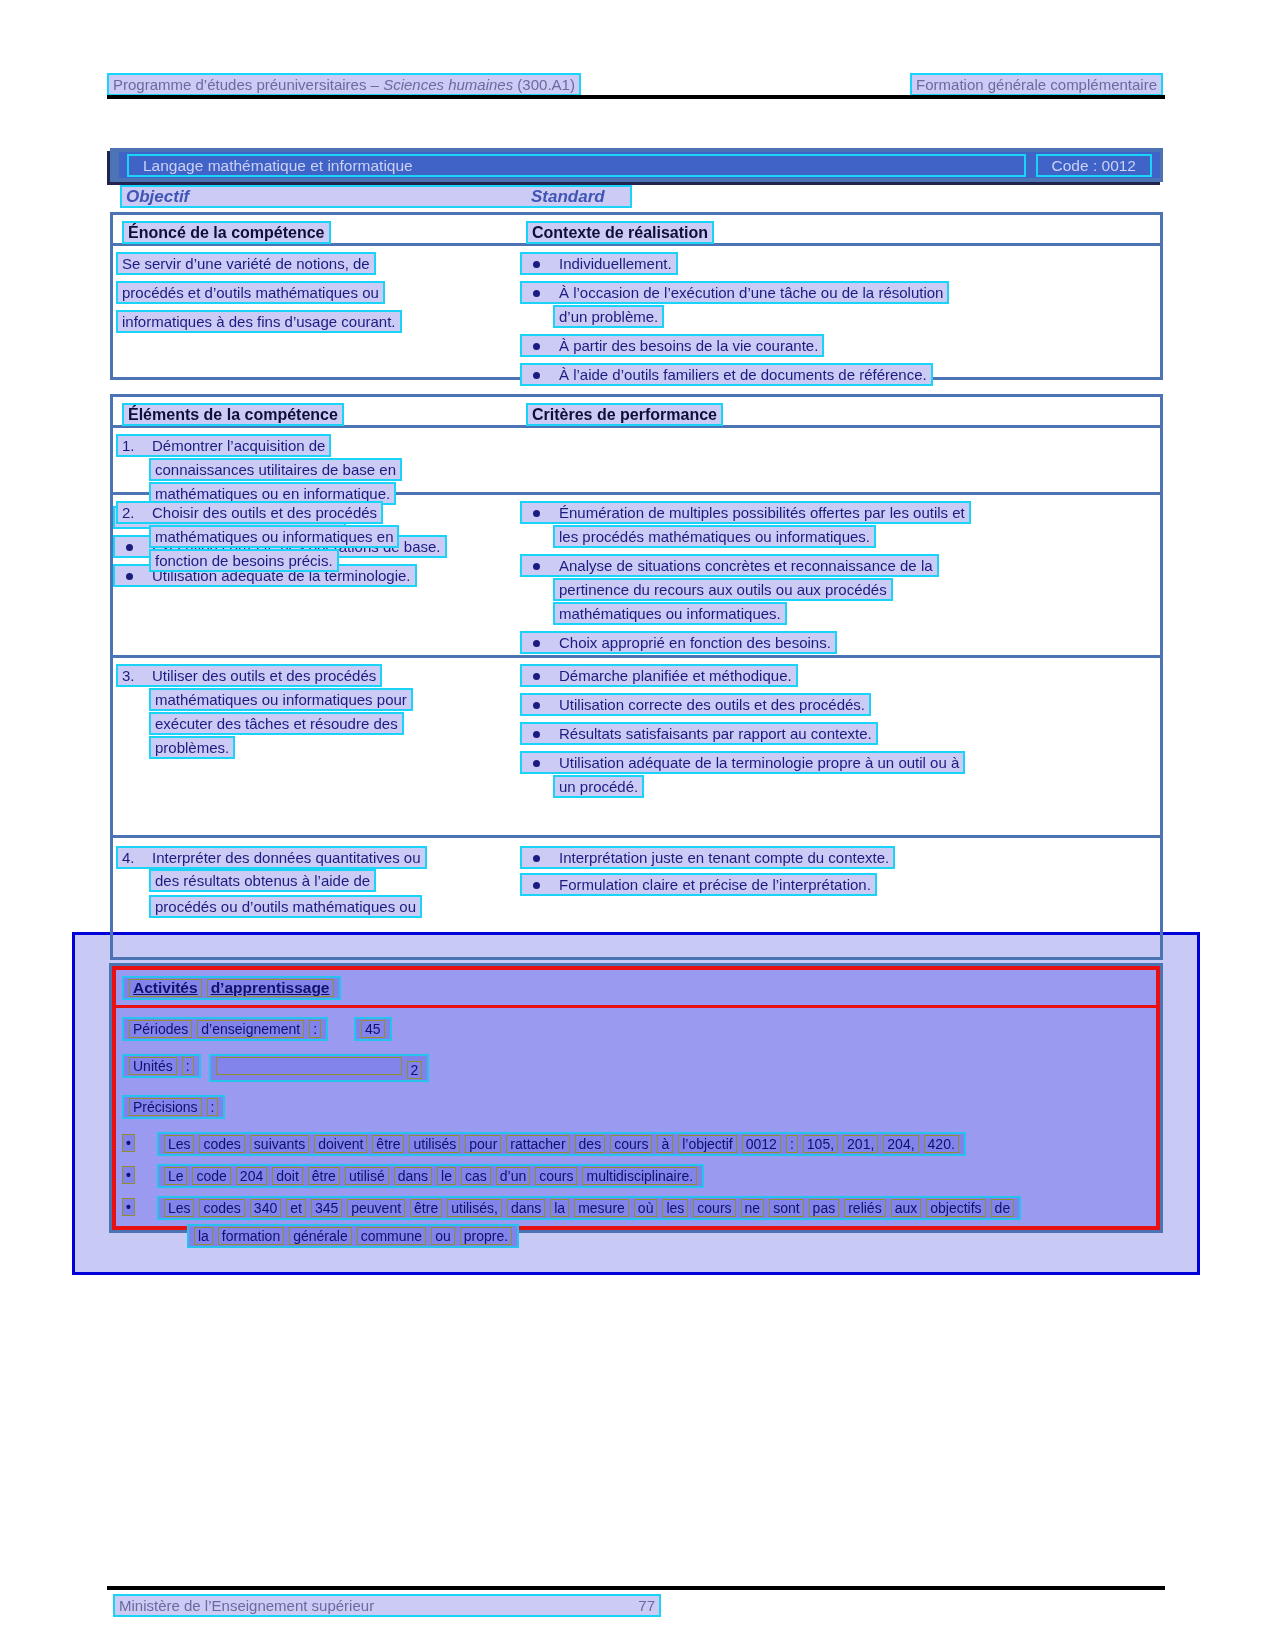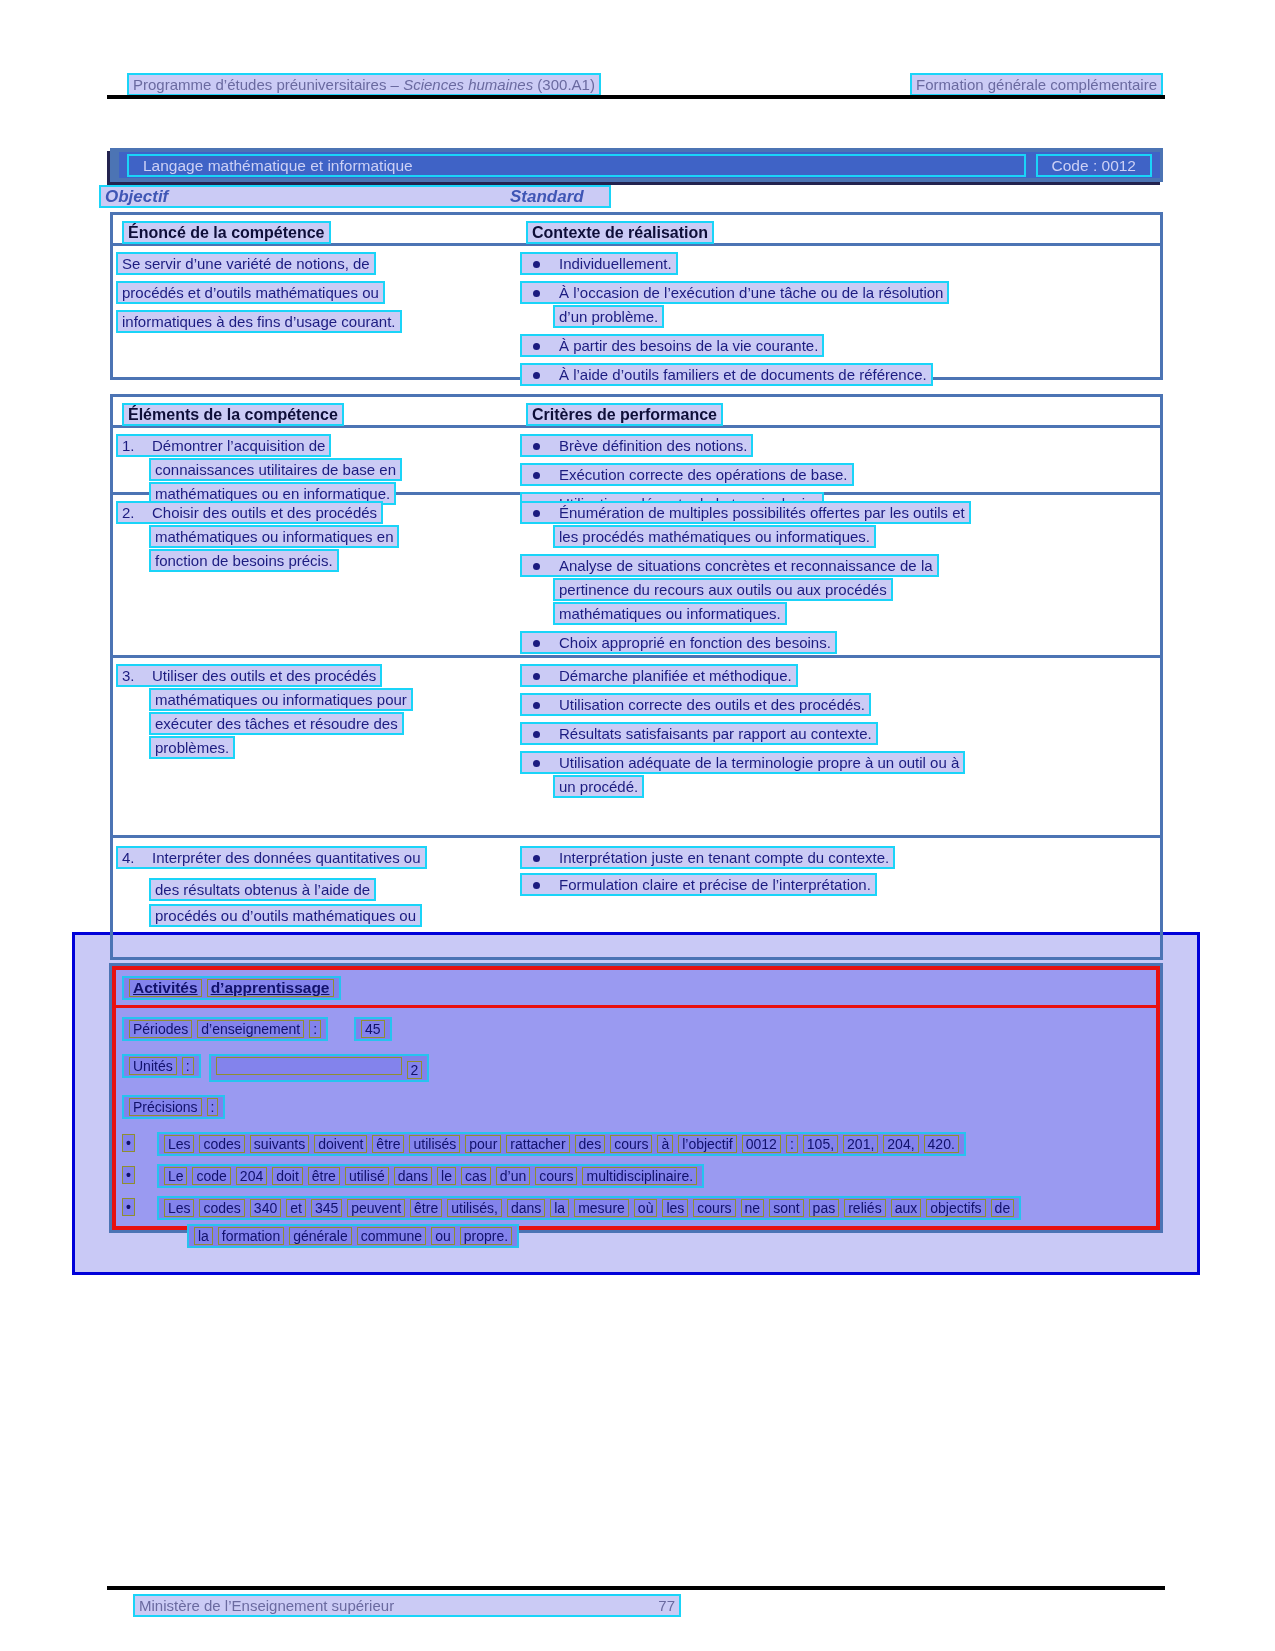--- a/index.html
+++ b/index.html
@@ -3,21 +3,21 @@
 <meta charset="utf-8">
 <style>
   html,body{margin:0;padding:0;background:#888;}
   .page{position:relative;width:1275px;height:1651px;background:#ffffff;
         font-family:"Liberation Sans",sans-serif;overflow:hidden;}
 
   
   .hl{display:inline-block;font-size:15px;line-height:17px;padding:1px 4px;
       border:2px solid #1ad4f8;background:#cbcbf5;color:#1c1c80;white-space:nowrap;}
   .hl.hd{font-weight:bold;font-size:16px;color:#0e0e38;}
-  .hl.gray{color:#6a6aa0;margin-left:20px;}
+  .hl.gray{color:#6a6aa0;}
   .ln{margin-bottom:1px;}
   .grp{margin-bottom:6px;}
   .ind{margin-left:33px;}
   .num{display:inline-block;width:30px;}
   .dot{display:inline-block;width:7px;height:7px;border-radius:50%;
        background:#1c1c80;margin:0 19px 2px 7px;vertical-align:middle;}
 
   
   .abs{position:absolute;box-sizing:border-box;}
 
@@ -72,21 +72,21 @@
   <span class="hl gray abs" style="right:112px;top:73px;">Formation générale complémentaire</span>
   <div class="abs blackline" style="left:107px;top:95px;width:1058px;"></div>
 
   <div class="abs titlebar" style="left:110px;top:148px;width:1053px;height:34px;">
     <div class="tb-inner">
       <span class="tb-hl title">Langage mathématique et informatique</span>
       <span class="tb-hl">Code : 0012</span>
     </div>
   </div>
 
-  <span class="hl abs" style="left:99px;top:185px;width:512px;">
+  <span class="hl abs" style="left:120px;top:185px;width:512px;">
     <span class="obj-hl" style="display:inline-block;width:405px;">Objectif</span><span class="obj-hl">Standard</span>
   </span>
 
   <div class="abs dtable" style="left:110px;top:212px;width:1053px;height:168px;">
     <div class="thead">
       <div class="col-left"><span class="hl hd">Énoncé de la compétence</span></div>
       <div class="col-right"><span class="hl hd">Contexte de réalisation</span></div>
     </div>
     <div class="tbody">
       <div class="col-left">
@@ -113,21 +113,21 @@
   </div>
 
   <div class="abs bluerect" style="left:72px;top:932px;width:1128px;height:343px;"></div>
 
   <div class="abs dtable" style="left:110px;top:394px;width:1053px;height:566px;">
     <div class="thead">
       <div class="col-left"><span class="hl hd">Éléments de la compétence</span></div>
       <div class="col-right"><span class="hl hd">Critères de performance</span></div>
     </div>
 
-    <div class="trow" style="height:64px;">
+    <div class="trow" style="height:64px;flex-direction:column;">
       <div class="col-left">
         <div class="ln"><span class="hl"><span class="num">1.</span><span>Démontrer l’acquisition de</span></span></div>
         <div class="ln"><span class="hl ind">connaissances utilitaires de base en</span></div>
         <div class="ln"><span class="hl ind">mathématiques ou en informatique.</span></div>
       </div>
       <div class="col-right">
         <div class="grp">
             <div class="ln"><span class="hl"><i class="dot"></i><span>Brève définition des notions.</span></span></div>
           </div>
         <div class="grp">
@@ -180,21 +180,21 @@
           </div>
         <div class="grp">
           <div class="ln"><span class="hl"><i class="dot"></i><span>Utilisation adéquate de la terminologie propre à un outil ou à</span></span></div>
           <div class="ln"><span class="hl ind">un procédé.</span></div>
         </div>
       </div>
     </div>
 
     <div class="trow bt" style="padding-top:8px;">
       <div class="col-left">
-        <div class="ln" style="margin-bottom:9px;border-radius:10px;"><span class="hl"><span class="num">4.</span><span>Interpréter des données quantitatives ou</span></span></div>
+        <div class="ln" style="margin-bottom:0;border-radius:10px;"><span class="hl"><span class="num">4.</span><span>Interpréter des données quantitatives ou</span></span></div>
         <div class="ln" style="margin-bottom:3px;"><span class="hl ind">des résultats obtenus à l’aide de</span></div>
         <div class="ln" style="margin-bottom:3px;"><span class="hl ind">procédés ou d’outils mathématiques ou</span></div>
       </div>
       <div class="col-right">
         <div class="grp" style="margin-bottom:4px;">
             <div class="ln"><span class="hl"><i class="dot"></i><span>Interprétation juste en tenant compte du contexte.</span></span></div>
           </div>
         <div class="grp">
             <div class="ln"><span class="hl"><i class="dot"></i><span>Formulation claire et précise de l’interprétation.</span></span></div>
           </div>

